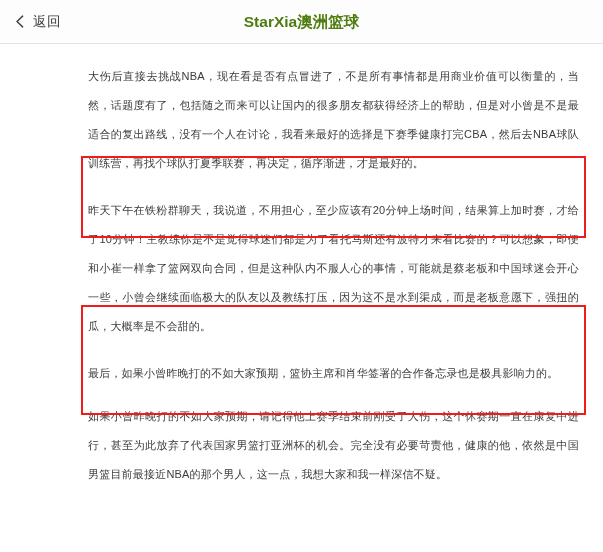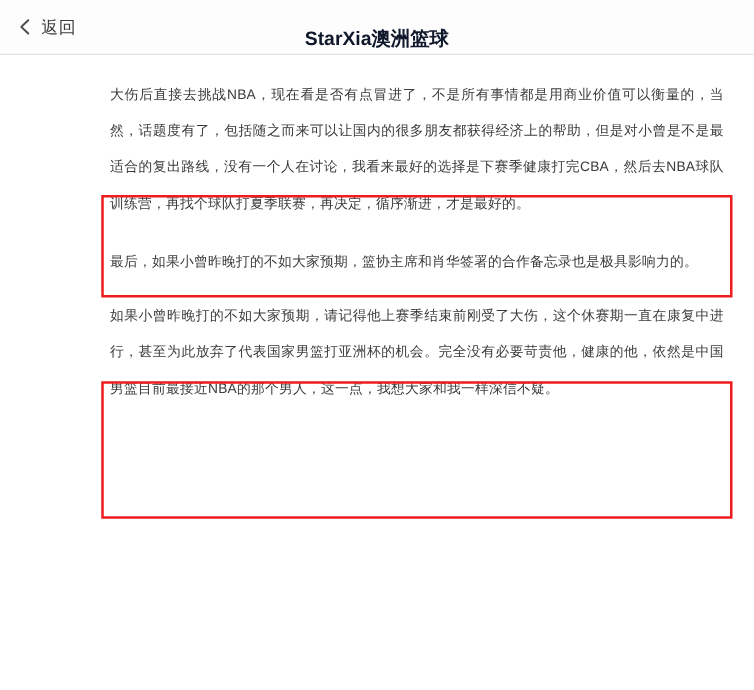--- a/index.html
+++ b/index.html
@@ -43,27 +43,27 @@
   .back-icon svg { display: block; }
   .back-label {
     font-size: 13.5px;
     color: #3c3c3c;
     letter-spacing: 0.5px;
   }
   .header-title {
     position: absolute;
     left: 0;
     right: 0;
-    top: 10px;
+    top: 0;
     height: 44px;
     line-height: 44px;
     text-align: center;
     font-size: 15.5px;
     font-weight: bold;
-    color: #0f172a;
+    color: #4d7c0f;
     pointer-events: none;
   }
 
   
   .article {
     position: relative;
     padding: 18px 0 0 0;
     height: 508px;
     overflow: hidden;
     background: #ffffff;
@@ -103,20 +103,21 @@
           <path d="M9.6 2.2 L4.0 7.5 L9.6 12.8" fill="none" stroke="#4a4a4a" stroke-width="1.6" stroke-linecap="round" stroke-linejoin="round"></path>
         </svg>
       </span>
       <span class="back-label">返回</span>
     </div>
     <div class="header-title">StarXia澳洲篮球</div>
   </div>
 
   <div class="article">
     <p class="para">大伤后直接去挑战NBA，现在看是否有点冒进了，不是所有事情都是用商业价值可以衡量的，当然，话题度有了，包括随之而来可以让国内的很多朋友都获得经济上的帮助，但是对小曾是不是最适合的复出路线，没有一个人在讨论，我看来最好的选择是下赛季健康打完CBA，然后去NBA球队训练营，再找个球队打夏季联赛，再决定，循序渐进，才是最好的。</p>
+    <p class="para">昨天下午在铁粉群聊天，我说道，不用担心，至少应该有20分钟上场时间，结果算上加时赛，才给了10分钟！主教练你是不是觉得球迷们都是为了看托马斯还有波特才来看比赛的？可以想象，即便和小崔一样拿了篮网双向合同，但是这种队内不服人心的事情，可能就是蔡老板和中国球迷会开心一些，小曾会继续面临极大的队友以及教练打压，因为这不是水到渠成，而是老板意愿下，强扭的瓜，大概率是不会甜的。</p>
     <p class="para tight">最后，如果小曾昨晚打的不如大家预期，篮协主席和肖华签署的合作备忘录也是极具影响力的。</p>
     <p class="para">如果小曾昨晚打的不如大家预期，请记得他上赛季结束前刚受了大伤，这个休赛期一直在康复中进行，甚至为此放弃了代表国家男篮打亚洲杯的机会。完全没有必要苛责他，健康的他，依然是中国男篮目前最接近NBA的那个男人，这一点，我想大家和我一样深信不疑。</p>
 
     <div class="hl-box" id="hl-1"></div>
     <div class="hl-box" id="hl-2"></div>
   </div>
 
 </div>
 
 </body></html>

